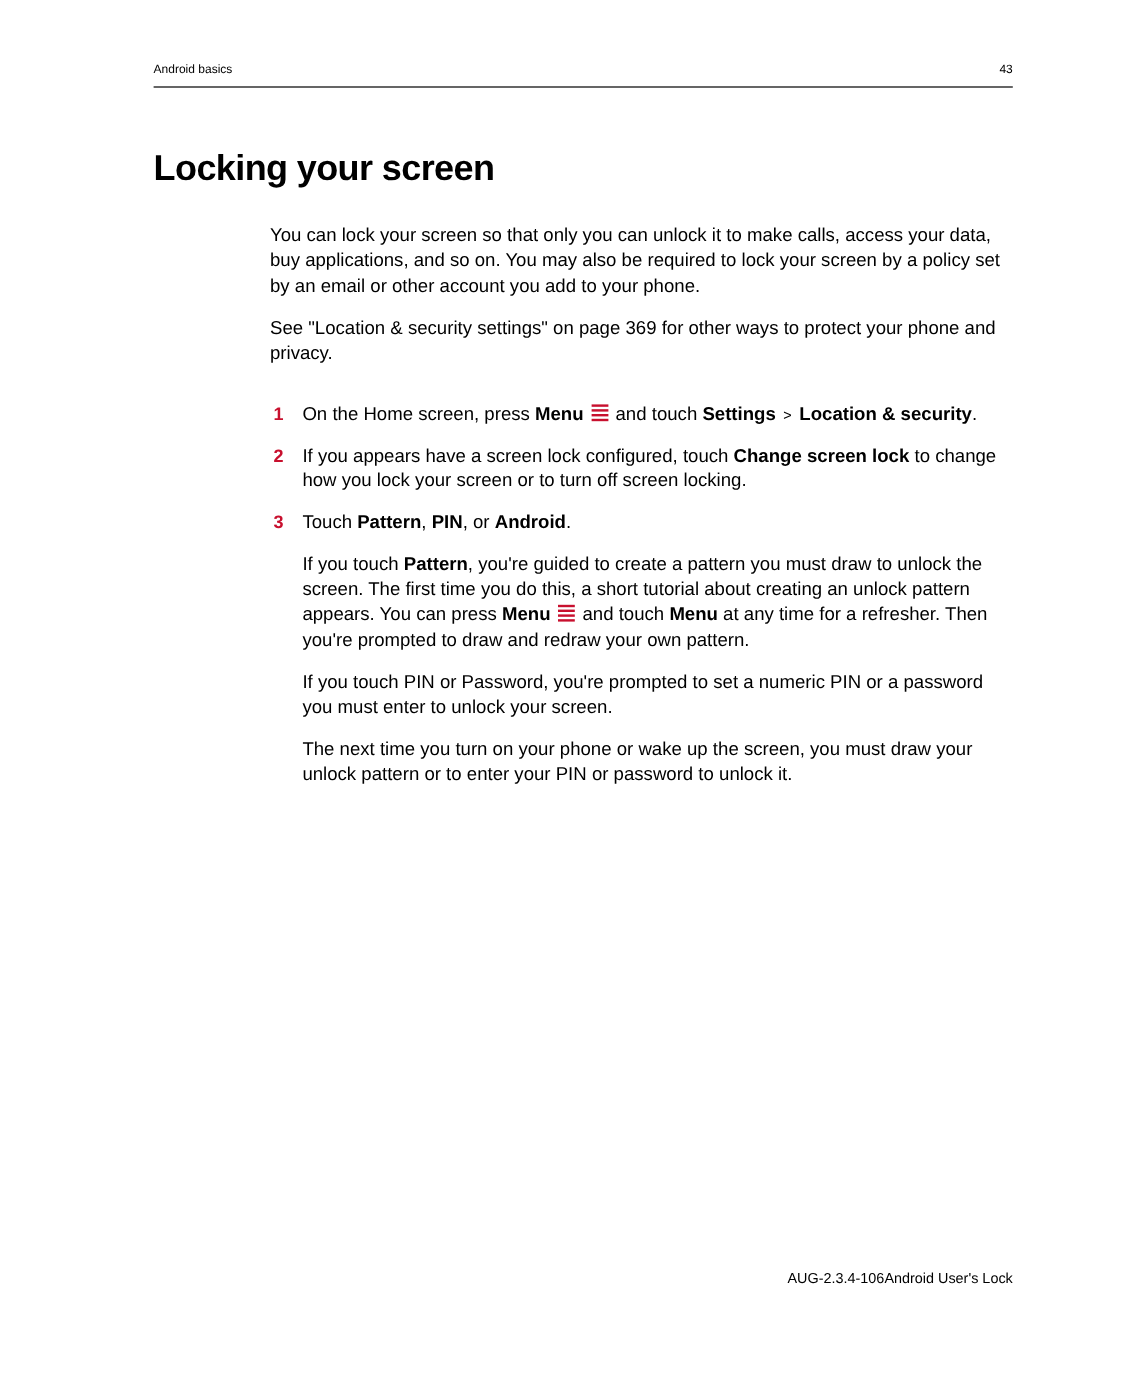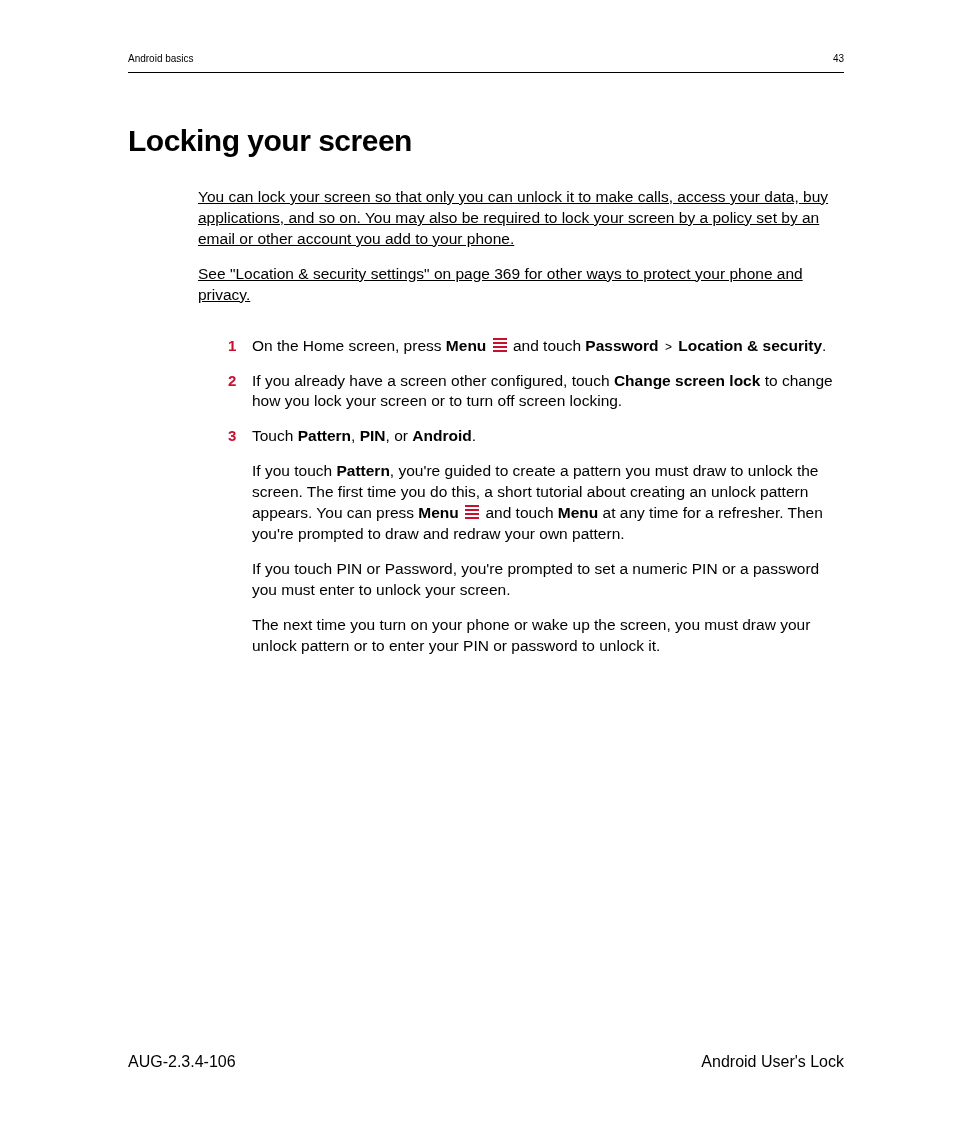--- a/index.html
+++ b/index.html
@@ -31,23 +31,22 @@
       margin-bottom: 40px;
     }
     h1.title {
       font-size: 30px;
       font-weight: 700;
       letter-spacing: -0.5px;
       margin-bottom: 26px;
       margin-top: 48px;
     }
     .intro {
-      margin-left: 70px;
+      margin-left: 97px;
       margin-bottom: 30px;
-      text-decoration: underline;
     }
     .intro p { margin-bottom: 14px; }
     h2.section {
       font-size: 17px;
       font-weight: 700;
       margin-bottom: 16px;
     }
     ol.steps {
       list-style: none;
       margin-left: 100px;
@@ -93,22 +92,22 @@
     .menu-icon.four span:nth-child(1){ top:0; }
     .menu-icon.four span:nth-child(2){ top:4px; }
     .menu-icon.four span:nth-child(3){ top:8px; }
     .menu-icon.four span:nth-child(4){ top:12px; }
     .footer {
       position: absolute;
       left: 128px;
       right: 110px;
       bottom: 72px;
       display: flex;
-      justify-content: space-between;
-      font-size: 16px;
+      justify-content: flex-end;
+      font-size: 12px;
     }
   </style>
 </head>
 <body>
 
 <div class="page">
 
   <div class="running-header">
     <span>Android basics</span>
     <span>43</span>
@@ -123,32 +122,32 @@
   </div>
 
 
   <ol class="steps">
 
     <li>
       <span class="num">1</span>
       <div class="body">
         <p>
           <span>On the Home screen, press </span><span class="b">Menu</span>
-          <span class="menu-icon four"><span></span><span></span><span></span><span></span></span><span> and touch </span><span class="b">Password</span>
+          <span class="menu-icon four"><span></span><span></span><span></span><span></span></span><span> and touch </span><span class="b">Settings</span>
           <span class="chev">&gt;</span>
           <span class="b">Location &amp; security</span><span>.</span>
         </p>
       </div>
     </li>
 
     <li>
       <span class="num">2</span>
       <div class="body">
         <p class="sub">
-          <span>If you already have a screen other configured, touch </span><span class="b">Change screen lock</span><span> to change how you lock your screen or to turn off screen locking.</span>
+          <span>If you appears have a screen lock configured, touch </span><span class="b">Change screen lock</span><span> to change how you lock your screen or to turn off screen locking.</span>
         </p>
       </div>
     </li>
 
     <li>
       <span class="num">3</span>
       <div class="body">
         <p>
           <span>Touch </span><span class="b">Pattern</span><span>, </span><span class="b">PIN</span><span>, or </span><span class="b">Android</span><span>.</span>
         </p>

